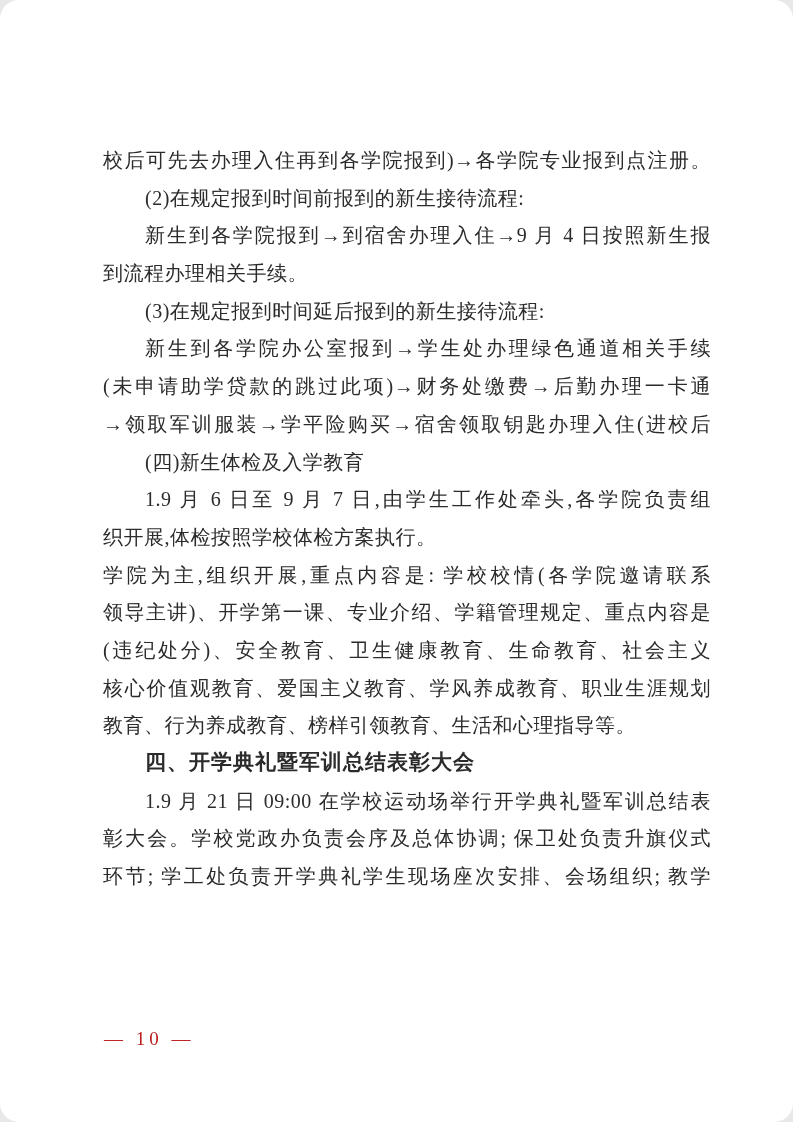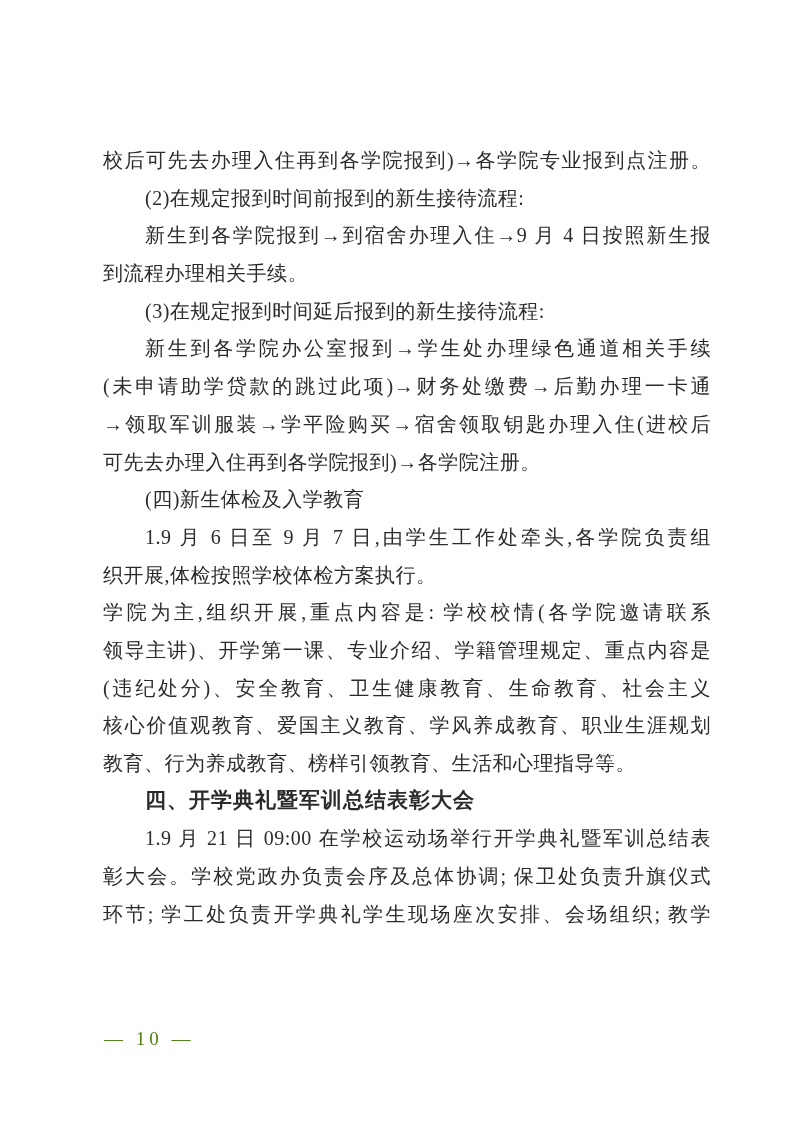--- a/index.html
+++ b/index.html
@@ -9,20 +9,21 @@
   }
   .page {
     position: relative;
     width: 793px;
     height: 1122px;
     margin: 0 auto;
     background: #ffffff;
     font-family: "Liberation Serif", "DejaVu Serif", serif;
     color: #2b2b2b;
     overflow: hidden;
+    border-radius: 19px;
   }
   .content {
     position: absolute;
     left: 103px;
     top: 142px;
     width: 608px;
     font-size: 20px;
     line-height: 37.7px;
     letter-spacing: 0.5px;
   }
@@ -43,37 +44,36 @@
     font-weight: 700;
     font-size: 21px;
     letter-spacing: 1px;
   }
   .pagenum {
     position: absolute;
     left: 104px;
     top: 1028px;
     font-size: 19px;
     letter-spacing: 4px;
-    color: #4d7c0f;
+    color: #b91c1c;
   }
 </style>
 </head>
 <body>
 
 <div class="page">
   <div class="content">
     <div class="line full">校后可先去办理入住再到各学院报到)→各学院专业报到点注册。</div>
     <div class="line ind">(2)在规定报到时间前报到的新生接待流程:</div>
     <div class="line ind full">新生到各学院报到→到宿舍办理入住→9 月 4 日按照新生报</div>
     <div class="line">到流程办理相关手续。</div>
     <div class="line ind">(3)在规定报到时间延后报到的新生接待流程:</div>
     <div class="line ind full">新生到各学院办公室报到→学生处办理绿色通道相关手续</div>
     <div class="line full">(未申请助学贷款的跳过此项)→财务处缴费→后勤办理一卡通</div>
     <div class="line full">→领取军训服装→学平险购买→宿舍领取钥匙办理入住(进校后</div>
-    <div class="line">可先去办理入住再到各学院报到)→各学院注册。</div>
     <div class="line ind">(四)新生体检及入学教育</div>
     <div class="line ind full">1.9 月 6 日至 9 月 7 日,由学生工作处牵头,各学院负责组</div>
     <div class="line">织开展,体检按照学校体检方案执行。</div>
     <div class="line full">学院为主,组织开展,重点内容是: 学校校情(各学院邀请联系</div>
     <div class="line full">领导主讲)、开学第一课、专业介绍、学籍管理规定、重点内容是</div>
     <div class="line full">(违纪处分)、安全教育、卫生健康教育、生命教育、社会主义</div>
     <div class="line full">核心价值观教育、爱国主义教育、学风养成教育、职业生涯规划</div>
     <div class="line">教育、行为养成教育、榜样引领教育、生活和心理指导等。</div>
     <div class="line ind head">四、开学典礼暨军训总结表彰大会</div>
     <div class="line ind full">1.9 月 21 日 09:00 在学校运动场举行开学典礼暨军训总结表</div>

